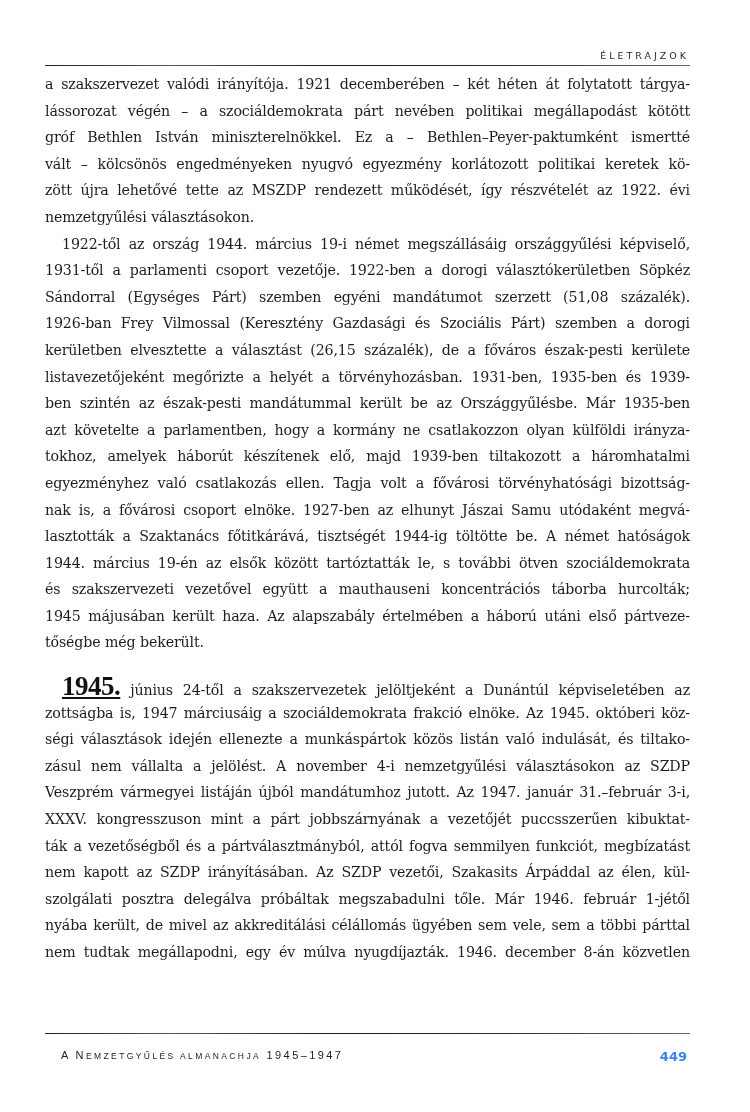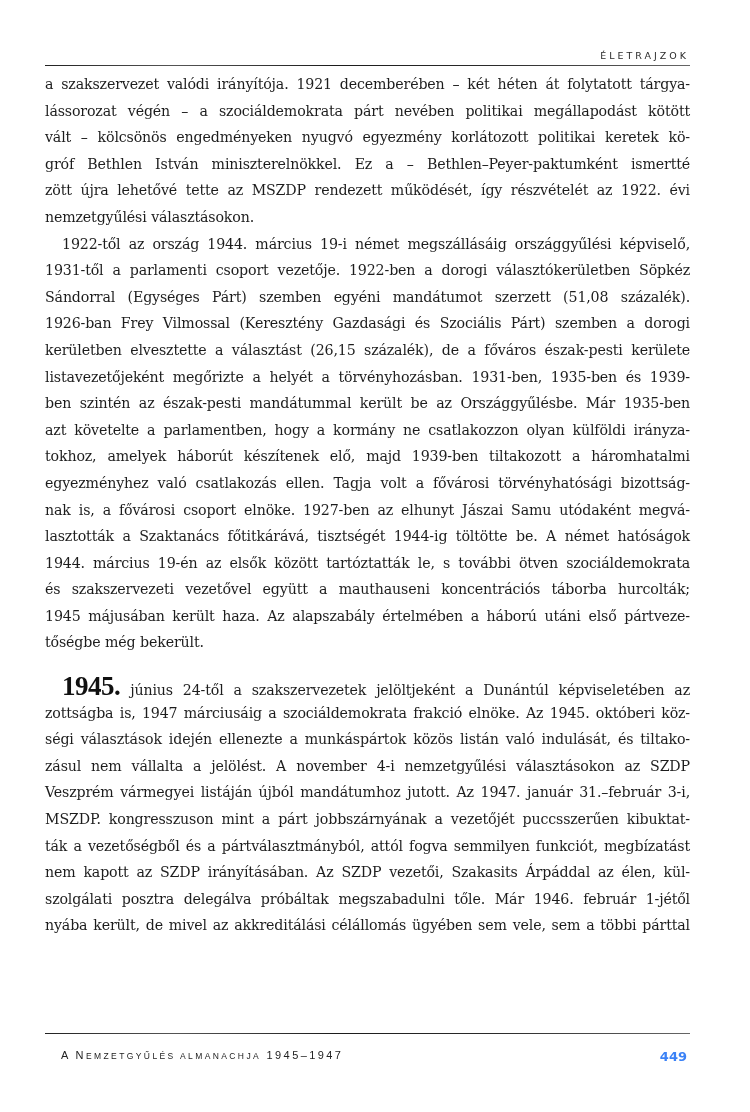--- a/index.html
+++ b/index.html
@@ -24,20 +24,21 @@
   }
   .body-text p { margin: 0; }
   .line { display: block; text-align: justify; text-align-last: justify; white-space: nowrap; height: 26.6px; }
   .line.last { text-align-last: left; }
   .indent { padding-left: 17px; }
   .section-gap { height: 17px; }
   .year-lead {
     font-size: 27px; font-weight: bold; letter-spacing: -0.5px;
     font-family: "Liberation Serif", "DejaVu Serif", serif;
     color: #111;
+    text-decoration: underline;
   }
   .footer-title {
     position: absolute; top: 1049px; left: 61px;
     font-family: Liberation Sans, sans-serif; font-size: 11px; letter-spacing: 2.4px;
     color: #222;
   }
   .footer-title .sc { font-size: 8.5px; }
   .page-number {
     position: absolute; top: 1049px; right: 63px;
     font-family: "DejaVu Sans", sans-serif; font-size: 13px; font-weight: bold; color: #3b82f6;
@@ -46,22 +47,22 @@
 </head>
 <body>
 
 <div class="running-head">ÉLETRAJZOK</div>
 <div class="rule top"></div>
 
 <div class="body-text">
   <p id="p1">
       <span class="line">a szakszervezet valódi irányítója. 1921 decemberében – két héten át folytatott tárgya-</span>
       <span class="line">lássorozat végén – a szociáldemokrata párt nevében politikai megállapodást kötött</span>
+      <span class="line">gróf Bethlen István miniszterelnökkel. Ez a – Bethlen–Peyer-paktumként ismertté</span>
       <span class="line">vált – kölcsönös engedményeken nyugvó egyezmény korlátozott politikai keretek kö-</span>
-      <span class="line">gróf Bethlen István miniszterelnökkel. Ez a – Bethlen–Peyer-paktumként ismertté</span>
       <span class="line">zött újra lehetővé tette az MSZDP rendezett működését, így részvételét az 1922. évi</span>
       <span class="line last">nemzetgyűlési választásokon.</span>
     </p>
   <p id="p2">
       <span class="line indent">1922-től az ország 1944. március 19-i német megszállásáig országgyűlési képviselő,</span>
       <span class="line">1931-től a parlamenti csoport vezetője. 1922-ben a dorogi választókerületben Söpkéz</span>
       <span class="line">Sándorral (Egységes Párt) szemben egyéni mandátumot szerzett (51,08 százalék).</span>
       <span class="line">1926-ban Frey Vilmossal (Keresztény Gazdasági és Szociális Párt) szemben a dorogi</span>
       <span class="line">kerületben elvesztette a választást (26,15 százalék), de a főváros észak-pesti kerülete</span>
       <span class="line">listavezetőjeként megőrizte a helyét a törvényhozásban. 1931-ben, 1935-ben és 1939-</span>
@@ -76,25 +77,26 @@
       <span class="line">1945 májusában került haza. Az alapszabály értelmében a háború utáni első pártveze-</span>
       <span class="line last">tőségbe még bekerült.</span>
     </p>
   <div class="section-gap"></div>
   <p id="p3">
     <span class="line indent"><span class="year-lead">1945.</span><span> június 24-től a szakszervezetek jelöltjeként a Dunántúl képviseletében az</span></span>
       <span class="line">zottságba is, 1947 márciusáig a szociáldemokrata frakció elnöke. Az 1945. októberi köz-</span>
       <span class="line">ségi választások idején ellenezte a munkáspártok közös listán való indulását, és tiltako-</span>
       <span class="line">zásul nem vállalta a jelölést. A november 4-i nemzetgyűlési választásokon az SZDP</span>
       <span class="line">Veszprém vármegyei listáján újból mandátumhoz jutott. Az 1947. január 31.–február 3-i,</span>
-      <span class="line">MSZDP. kongresszuson mint a párt jobbszárnyának a vezetőjét puccsszerűen kibuktat-</span>
+      <span class="line">XXXV. kongresszuson mint a párt jobbszárnyának a vezetőjét puccsszerűen kibuktat-</span>
       <span class="line">ták a vezetőségből és a pártválasztmányból, attól fogva semmilyen funkciót, megbízatást</span>
       <span class="line">nem kapott az SZDP irányításában. Az SZDP vezetői, Szakasits Árpáddal az élen, kül-</span>
       <span class="line">szolgálati posztra delegálva próbáltak megszabadulni tőle. Már 1946. február 1-jétől</span>
       <span class="line">nyába került, de mivel az akkreditálási célállomás ügyében sem vele, sem a többi párttal</span>
+      <span class="line">nem tudtak megállapodni, egy év múlva nyugdíjazták. 1946. december 8-án közvetlen</span>
     </p>
 </div>
 
 <div class="rule bottom"></div>
 <div class="footer-title">
   <span>A</span>
   <span>N</span><span class="sc">EMZETGYŰLÉS ALMANACHJA</span>
   <span>1945–1947</span>
 </div>
 <div class="page-number">449</div>

